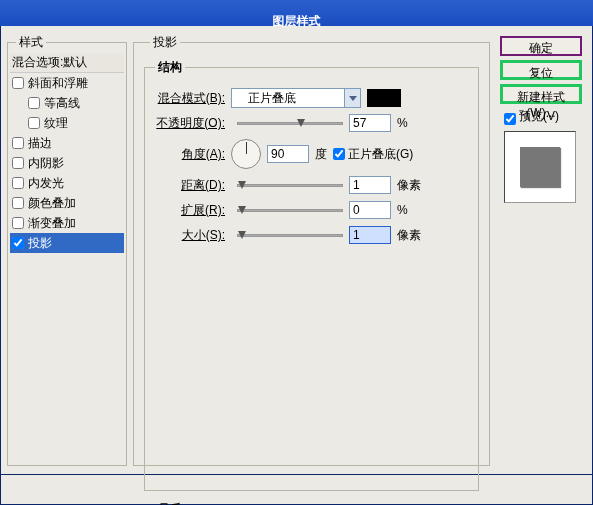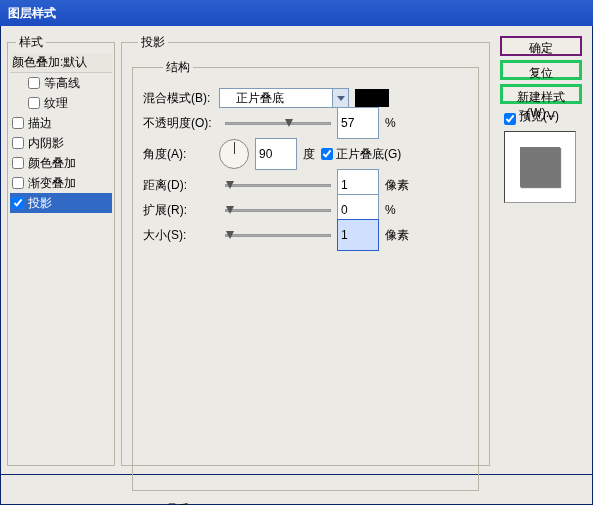--- a/index.html
+++ b/index.html
@@ -1,44 +1,44 @@
 <!DOCTYPE html>
 <html><head>
 <meta charset="utf-8">
 <style>
 * { box-sizing: border-box; margin: 0; padding: 0; font-family: "SimSun", "宋体", sans-serif; font-size: 12px; }
 body { background: #fff; width: 593px; height: 505px; overflow: hidden; }
-.titlebar { background: linear-gradient(#2b5fce, #1a4cc0); height: 26px; display: flex; align-items: center; padding: 0 8px; color: #fff; justify-content: space-between; }
+.titlebar { background: linear-gradient(#2b5fce, #1a4cc0); height: 26px; display: flex; align-items: center; padding: 13px 8px; color: #fff; justify-content: space-between; flex-direction: column; }
 .titlebar .title { font-weight: bold; }
 .titlebar .credit { font-size: 11px; color: #cdd9ef; }
 .body { display: flex; padding: 8px 6px 6px 6px; height: calc(100% - 26px - 30px); background: #eceae5; border: 1px solid #0a246a; border-top: none; }
-.left-panel { width: 108px; }
+.left-panel { width: 120px; }
 .left-panel fieldset { border: 1px solid #b8b4a6; padding: 2px; height: 432px; }
 .left-panel legend { padding: 0 3px; margin-left: 6px; }
 .style-list { display: flex; flex-direction: column; }
 .style-item { display: flex; align-items: center; height: 20px; padding: 0 2px; cursor: default; }
 .style-item.indent { padding-left: 18px; }
 .style-item.header { background: #e8e6de; border-bottom: 1px solid #ccc; }
 .style-item.selected { background: #316ac5; color: #fff; }
 .style-item input[type=checkbox] { margin-right: 4px; width: 12px; height: 12px; }
 .center-panel { flex: 1; padding: 0 6px; }
 .center-panel fieldset { border: 1px solid #b8b4a6; padding: 8px 10px 22px 10px; height: 432px; }
 .center-panel legend { padding: 0 3px; margin-left: 6px; }
 .inner-fieldset { border: 1px solid #b8b4a6; padding: 8px 6px 12px 6px; margin-bottom: 10px; }
-.inner-fieldset legend { padding: 0 3px; margin-left: 20px; }
+.inner-fieldset legend { padding: 0 3px; margin-left: 0; font-weight: bold; }
 .row { display: flex; align-items: center; margin: 3px 0; height: 22px; }
-.row-label { width: 76px; text-align: left; padding-right: 6px; }
+.row-label { width: 76px; text-align: right; padding-right: 6px; text-decoration: underline; }
 .combo { display: flex; align-items: center; border: 1px solid #7f9db9; background: #fff; height: 20px; width: 130px; }
 .combo-text { flex: 1; padding: 0 16px; }
 .combo-btn { width: 16px; height: 18px; background: #dbe5f1; border-left: 1px solid #7f9db9; display: flex; align-items: center; justify-content: center; }
 .chev { width: 0; height: 0; border-left: 4px solid transparent; border-right: 4px solid transparent; border-top: 5px solid #4d6185; }
 .color-swatch { width: 34px; height: 18px; border: 1px solid #000; margin-left: 6px; }
 .slider { flex: 1; height: 3px; background: linear-gradient(#888,#ccc); border: 1px solid #999; position: relative; margin: 0 6px; max-width: 106px; }
 .slider .thumb { position: absolute; top: -4px; width: 0; height: 0; border-left: 4px solid transparent; border-right: 4px solid transparent; border-top: 8px solid #555; }
-.num-input { width: 42px; height: 32px; border: 1px solid #7f9db9; background: #fff; padding: 0 3px; }
+.num-input { width: 42px; height: 18px; border: 1px solid #7f9db9; background: #fff; padding: 0 3px; }
 .num-input.active { border: 1px solid #2b5fce; background: #cfe0ff; }
 .unit { margin-left: 6px; }
 .angle-dial { width: 30px; height: 30px; border: 1px solid #888; border-radius: 50%; background: #f6f4ef; position: relative; margin-right: 6px; }
 .angle-dial .line { position: absolute; left: 50%; bottom: 50%; width: 1px; height: 12px; background: #333; transform-origin: bottom; }
 .chk { display: flex; align-items: center; margin-left: 6px; }
 .chk input { margin-right: 3px; width: 12px; height: 12px; }
 .btn { border: 3px solid #22c55e; background: #efede5; padding: 2px 10px; height: 20px; min-width: 80px; text-align: center; cursor: default; }
 .right-panel { width: 90px; padding: 2px 2px 0 4px; }
 .right-panel .btn { width: 82px; margin-bottom: 4px; }
 .right-panel .btn.default { border: 2px solid #701a75; }
@@ -53,36 +53,44 @@
 
 <div class="titlebar">
   <span class="title">图层样式</span>
 </div>
 
 <div class="body">
   <div class="left-panel">
     <fieldset>
       <legend>样式</legend>
       <div class="style-list" id="style-list">
-          <div class="style-item header">颜色叠加:默认</div>
+          <div class="style-item header">混合选项:默认</div>
+          <div class="style-item">
+            <input type="checkbox" style="">
+            <span>斜面和浮雕</span>
+          </div>
           <div class="style-item indent">
             <input type="checkbox" style="">
             <span>等高线</span>
           </div>
           <div class="style-item indent">
             <input type="checkbox" style="">
             <span>纹理</span>
           </div>
           <div class="style-item">
             <input type="checkbox" style="">
             <span>描边</span>
           </div>
           <div class="style-item">
             <input type="checkbox" style="">
             <span>内阴影</span>
+          </div>
+          <div class="style-item">
+            <input type="checkbox" style="">
+            <span>内发光</span>
           </div>
           <div class="style-item">
             <input type="checkbox" style="">
             <span>颜色叠加</span>
           </div>
           <div class="style-item">
             <input type="checkbox" style="">
             <span>渐变叠加</span>
           </div>
           <div class="style-item selected">

